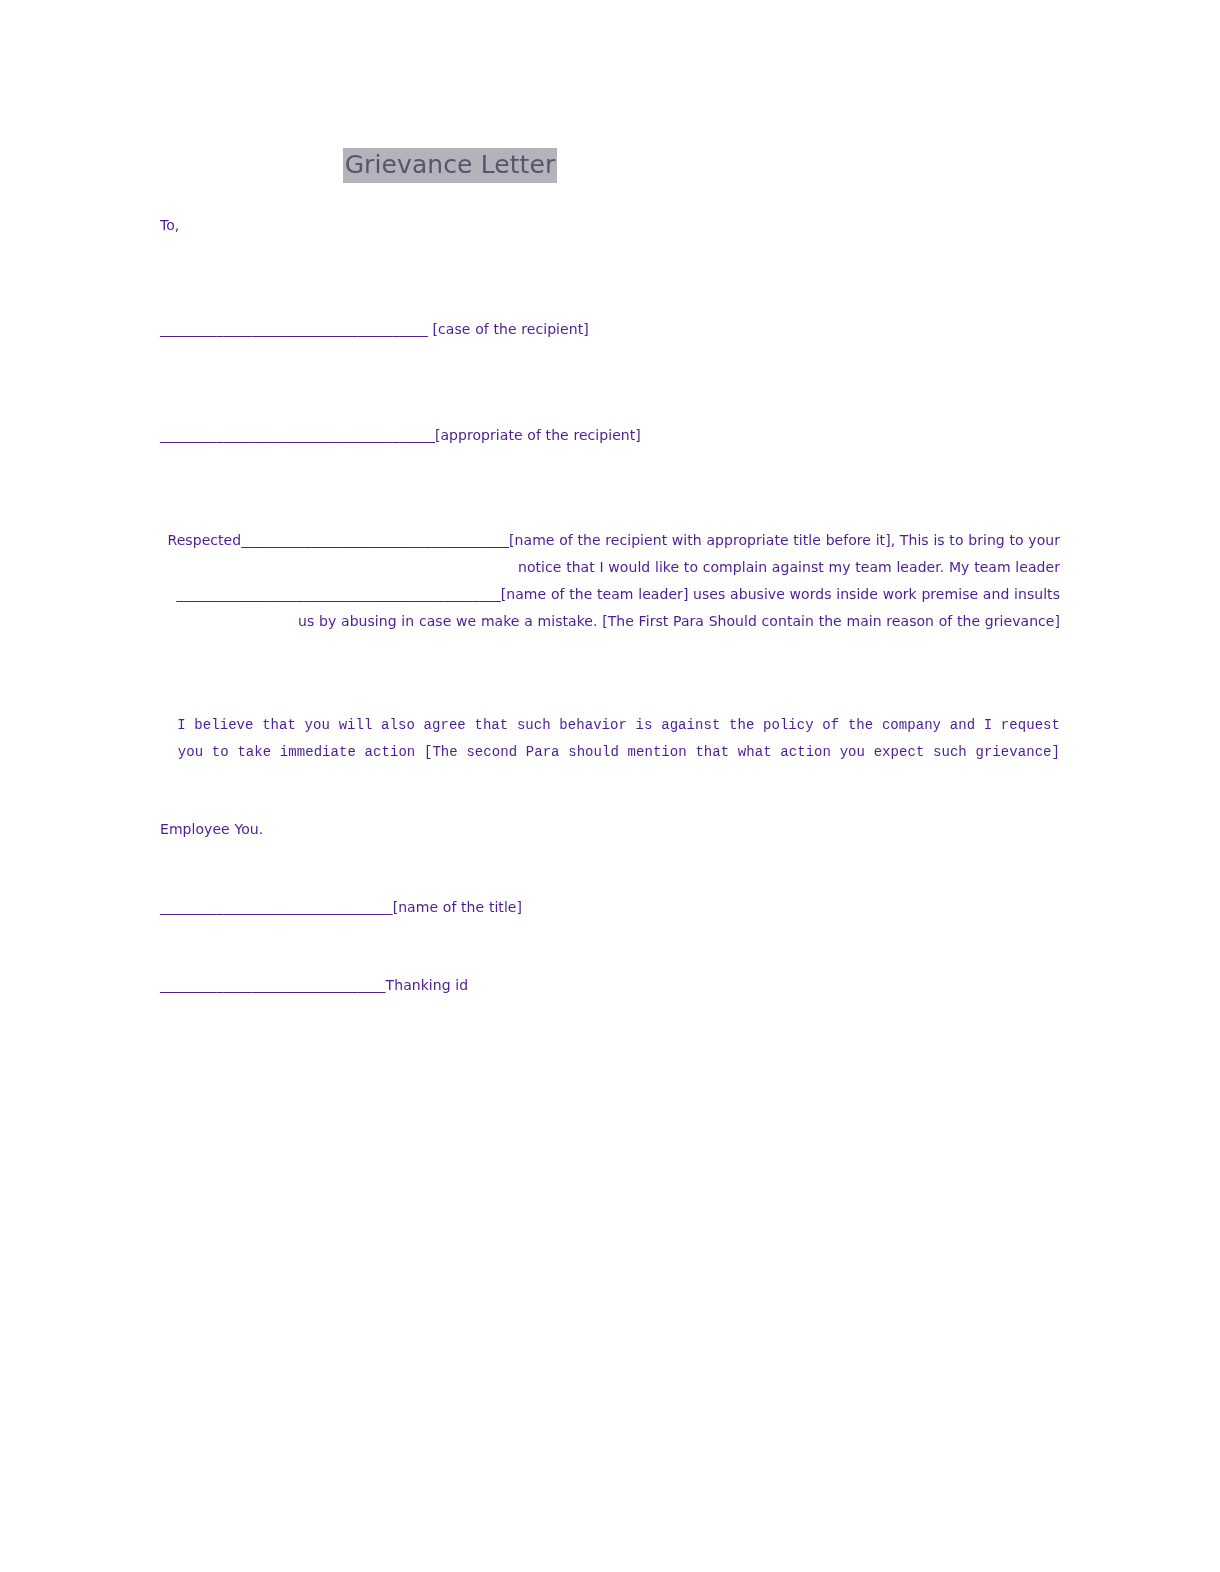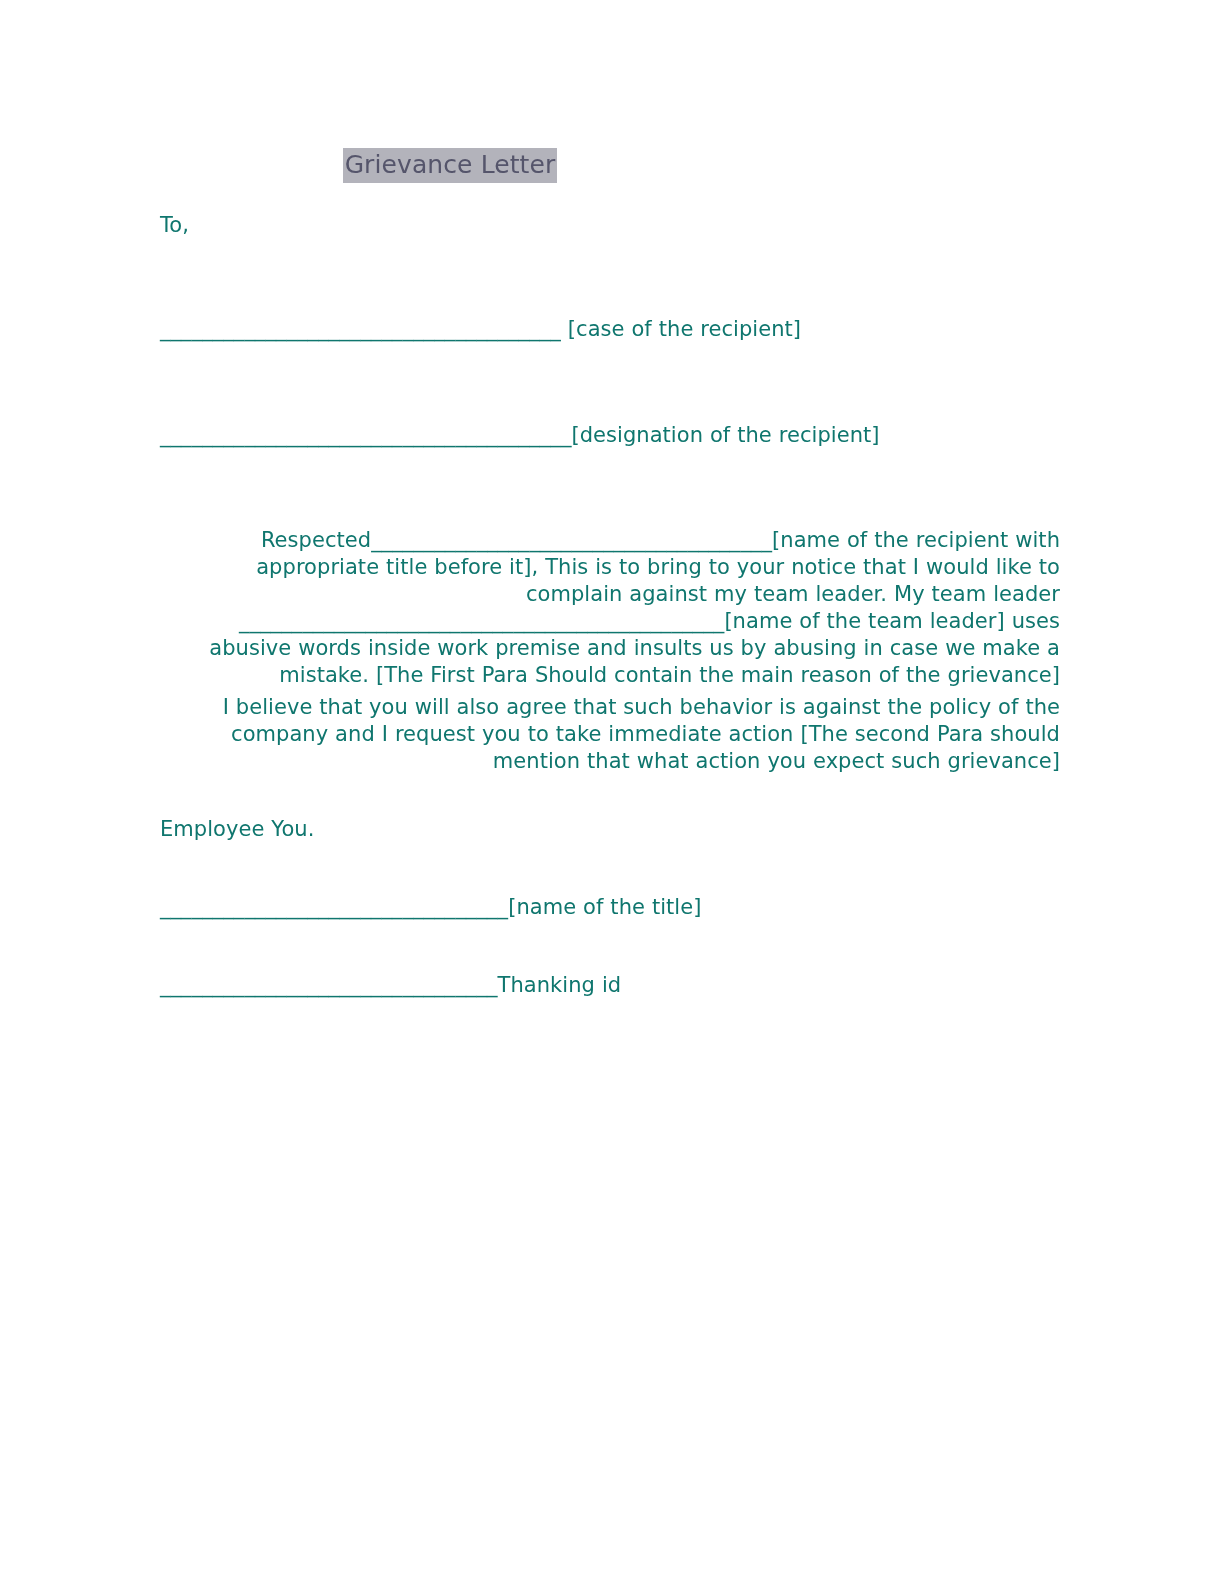--- a/index.html
+++ b/index.html
@@ -44,40 +44,40 @@
     background: #b3b3bb;
     padding: 1px 2px 2px 2px;
     letter-spacing: 0.1px;
     white-space: pre;
   }
 
   
   .tblock {
     position: absolute;
     left: 0;
-    font-size: 21px;
+    font-size: 14px;
     line-height: 27px;
-    color: #0f766e;
+    color: #4c1d95;
     letter-spacing: 0.05px;
     word-spacing: 0.2px;
   }
   .tline {
     white-space: pre-wrap;
   }
   .para {
     white-space: normal;
     text-align: right;
   }
 
   
   .pos-to        { top: 212px; }
   .pos-line1     { top: 316px; width: 900px; }
   .pos-line2     { top: 422px; width: 900px; }
   .pos-para1     { top: 527px; width: 900px; }
-  .pos-para2     { top: 694px; width: 900px; }
+  .pos-para2     { top: 712px; width: 900px; font-family: Liberation Mono, monospace; }
   .pos-thanks    { top: 816px; }
   .pos-sender    { top: 894px; width: 900px; }
   .pos-empid     { top: 972px; width: 900px; }
 
   .rule {
     white-space: pre;
   }
 </style>
 </head>
 <body>
@@ -90,21 +90,21 @@
 
   <div class="doc-body">
 
     <div class="tblock tline pos-to">To,</div>
 
     <div class="tblock pos-line1">
       <span class="rule">______________________________________</span><span class="rule"> [case of the recipient]</span>
     </div>
 
     <div class="tblock pos-line2">
-      <span class="rule">_______________________________________</span><span class="rule">[designation of the recipient]</span>
+      <span class="rule">_______________________________________</span><span class="rule">[appropriate of the recipient]</span>
     </div>
 
     <div class="tblock para pos-para1">Respected______________________________________[name of the recipient with appropriate title before it], This is to bring to your notice that I would like to complain against my team leader. My team leader ______________________________________________[name of the team leader] uses abusive words inside work premise and insults us by abusing in case we make a mistake. [The First Para Should contain the main reason of the grievance]</div>
 
     <div class="tblock para pos-para2">I  believe that you will also agree that such behavior is against the policy of the company and I request you to take immediate action [The second Para should mention that what action  you expect such grievance]</div>
 
     <div class="tblock tline pos-thanks">Employee You.</div>
 
     <div class="tblock pos-sender">
       <span class="rule">_________________________________</span><span class="rule">[name of the title]</span>

